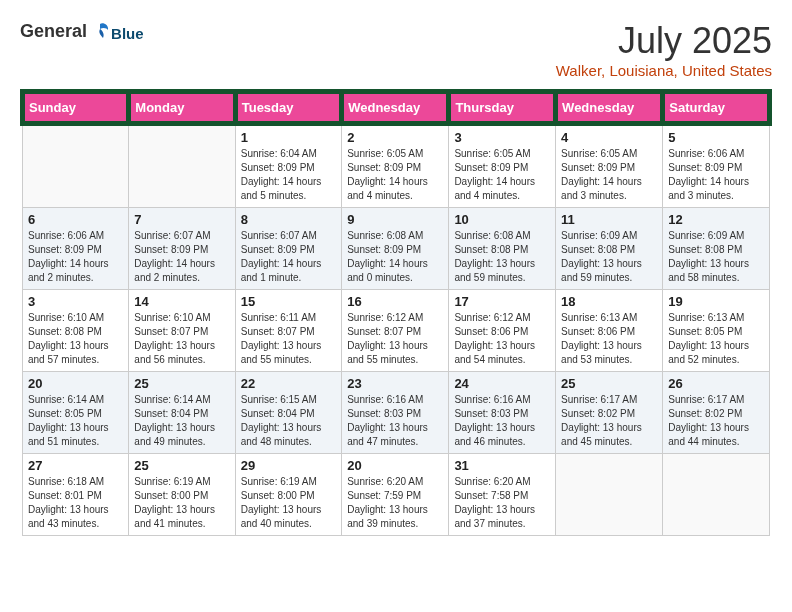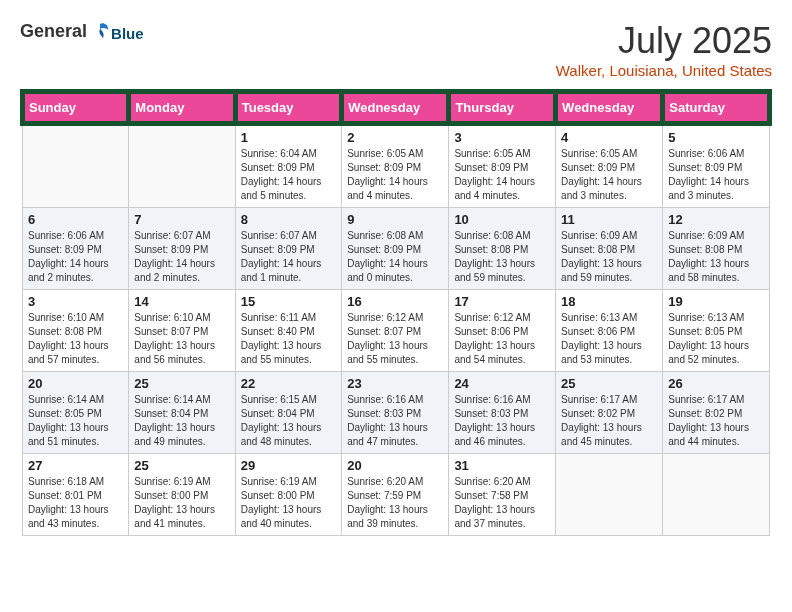--- a/index.html
+++ b/index.html
@@ -194,21 +194,21 @@
         </td>
         <td>
           <div class="day-number">14</div>
           <div class="cell-info" style="white-space: pre-line;">Sunrise: 6:10 AM
 Sunset: 8:07 PM
 Daylight: 13 hours and 56 minutes.</div>
         </td>
         <td>
           <div class="day-number">15</div>
           <div class="cell-info" style="white-space: pre-line;">Sunrise: 6:11 AM
-Sunset: 8:40 PM
+Sunset: 8:07 PM
 Daylight: 13 hours and 55 minutes.</div>
         </td>
         <td>
           <div class="day-number">16</div>
           <div class="cell-info" style="white-space: pre-line;">Sunrise: 6:12 AM
 Sunset: 8:07 PM
 Daylight: 13 hours and 55 minutes.</div>
         </td>
         <td>
           <div class="day-number">17</div>

